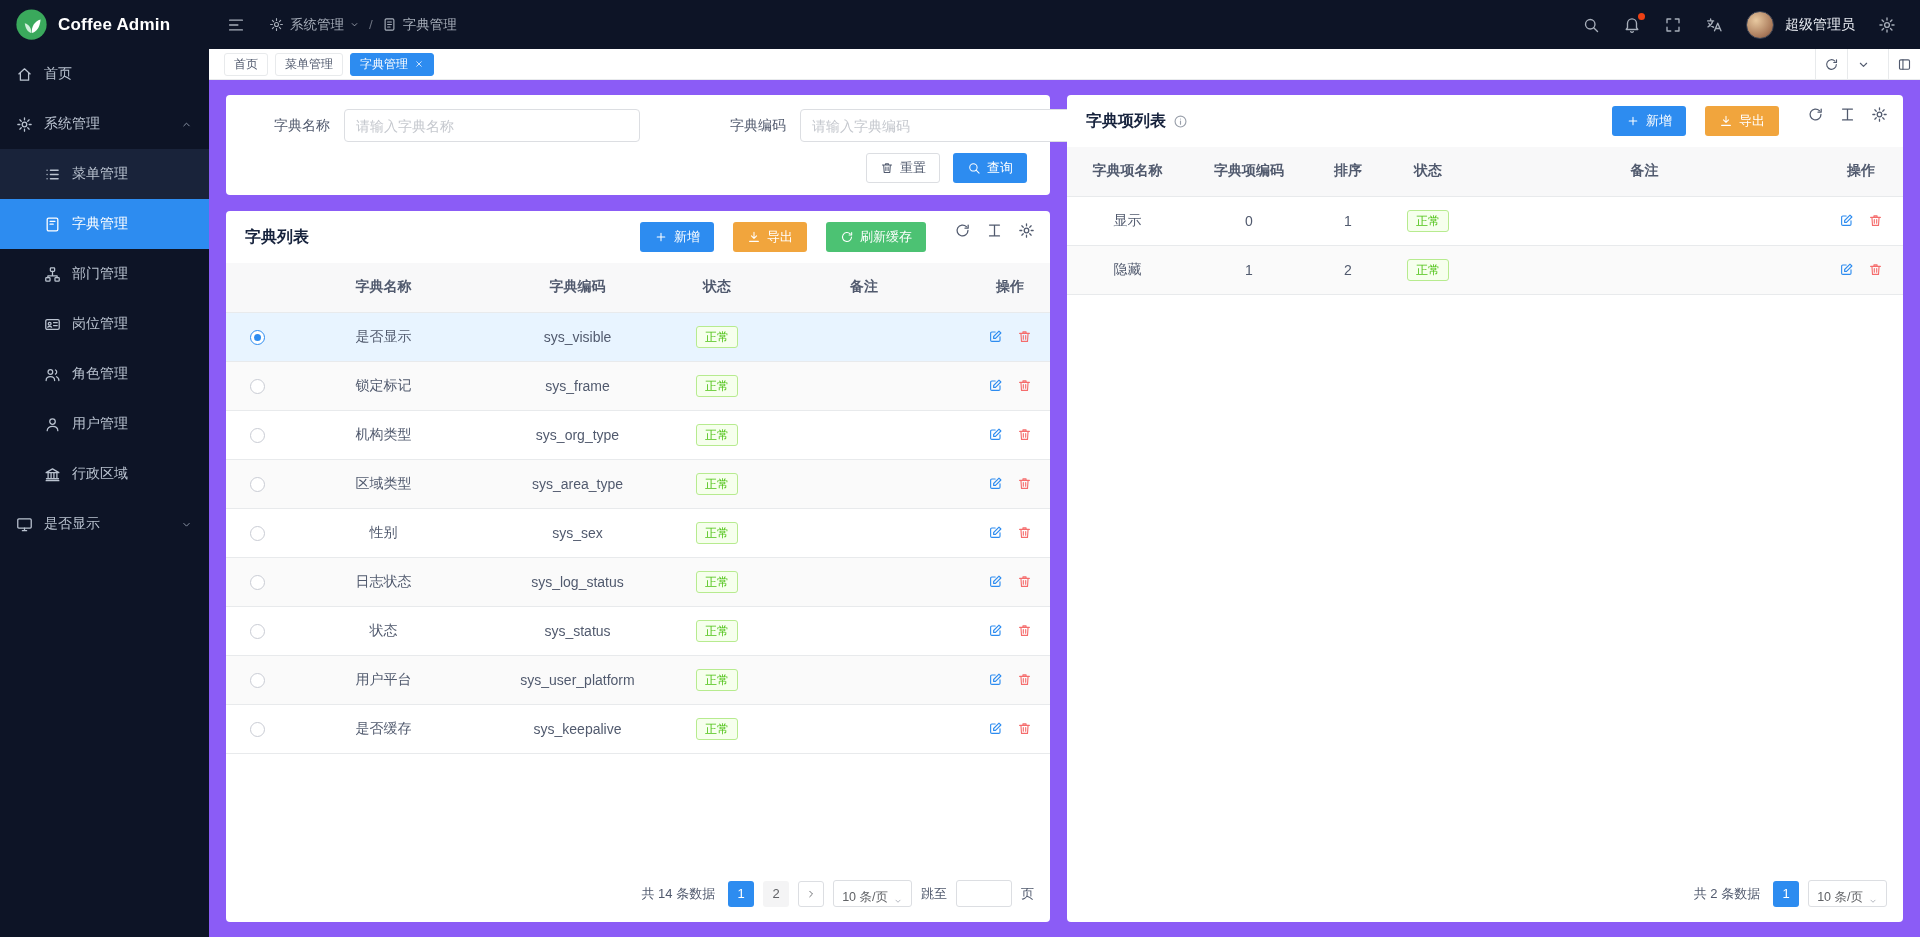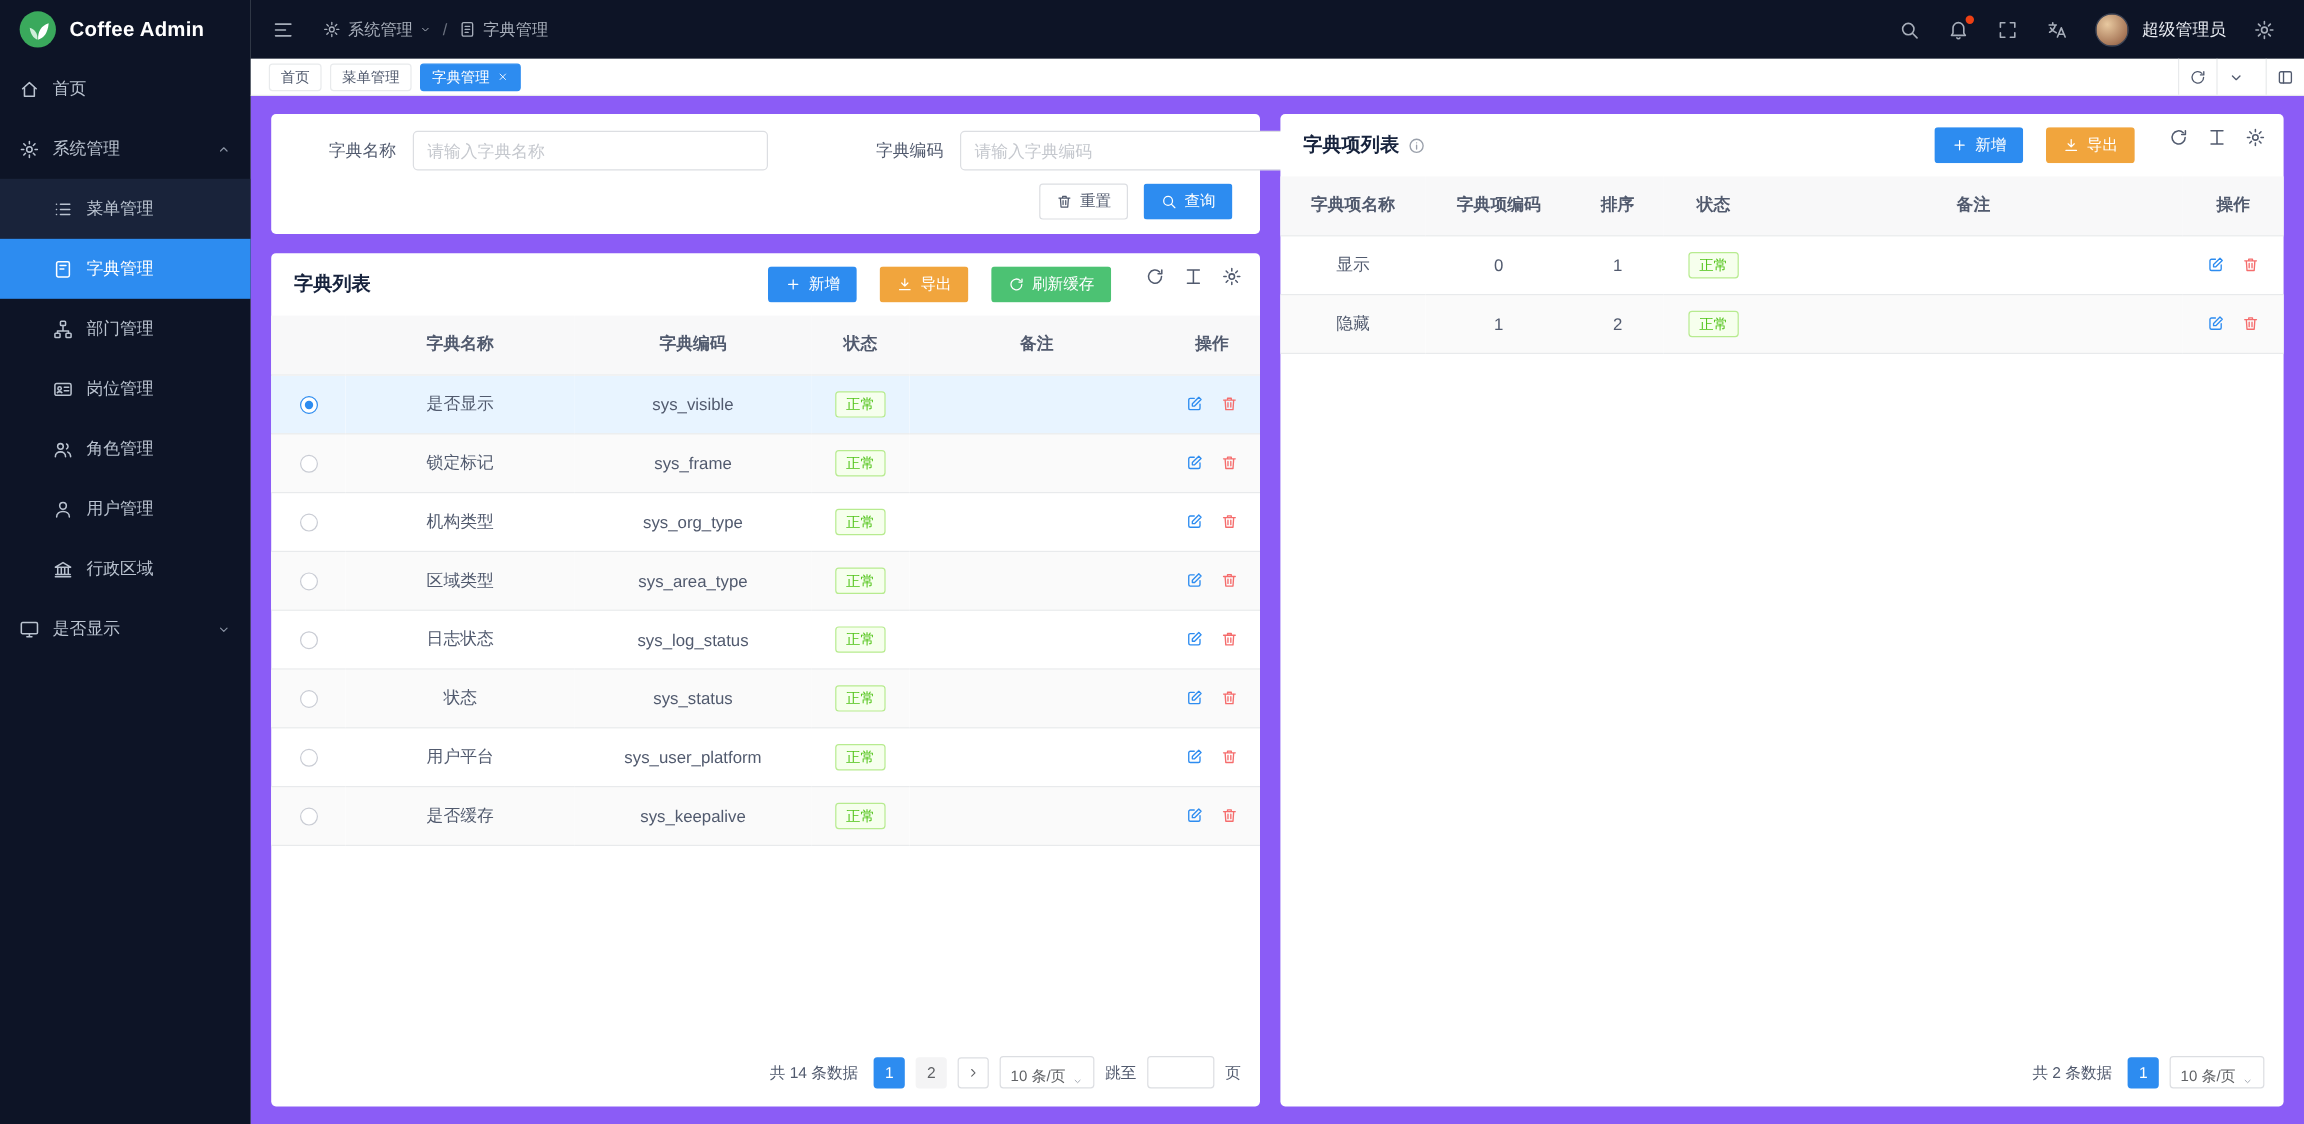--- a/index.html
+++ b/index.html
@@ -507,20 +507,42 @@
                           <path d="M4.2 7h15.6M9.5 7V4.6h5V7M6.3 7l.9 12.8h9.6L17.7 7M10.1 10.5v5.8M13.9 10.5v5.8"></path>
                         </svg>
                       </span>
                     </div>
                   </td>
                 </tr>
                 <tr>
                   <td><span class="radio"></span></td>
                   <td>区域类型</td>
                   <td>sys_area_type</td>
+                  <td><span class="status-badge">正常</span></td>
+                  <td></td>
+                  <td>
+                    <div class="ops">
+                      <span class="icon op-edit">
+                        <svg viewBox="0 0 24 24" width="1em" height="1em" fill="none" stroke="currentColor" stroke-width="1.8" stroke-linecap="round" stroke-linejoin="round">
+                          <path d="M11.5 4.8H6.2a2 2 0 00-2 2v11a2 2 0 002 2h11a2 2 0 002-2v-5.3"></path>
+                          <path d="M17.6 3.4l3 3L12 15H9v-3l8.6-8.6z"></path>
+                        </svg>
+                      </span>
+                      <span class="icon op-delete">
+                        <svg viewBox="0 0 24 24" width="1em" height="1em" fill="none" stroke="currentColor" stroke-width="1.8" stroke-linecap="round" stroke-linejoin="round">
+                          <path d="M4.2 7h15.6M9.5 7V4.6h5V7M6.3 7l.9 12.8h9.6L17.7 7M10.1 10.5v5.8M13.9 10.5v5.8"></path>
+                        </svg>
+                      </span>
+                    </div>
+                  </td>
+                </tr>
+                <tr>
+                  <td><span class="radio"></span></td>
+                  <td>性别</td>
+                  <td>sys_sex</td>
                   <td><span class="status-badge">正常</span></td>
                   <td></td>
                   <td>
                     <div class="ops">
                       <span class="icon op-edit">
                         <svg viewBox="0 0 24 24" width="1em" height="1em" fill="none" stroke="currentColor" stroke-width="1.8" stroke-linecap="round" stroke-linejoin="round">
                           <path d="M11.5 4.8H6.2a2 2 0 00-2 2v11a2 2 0 002 2h11a2 2 0 002-2v-5.3"></path>
                           <path d="M17.6 3.4l3 3L12 15H9v-3l8.6-8.6z"></path>
                         </svg>
                       </span>

